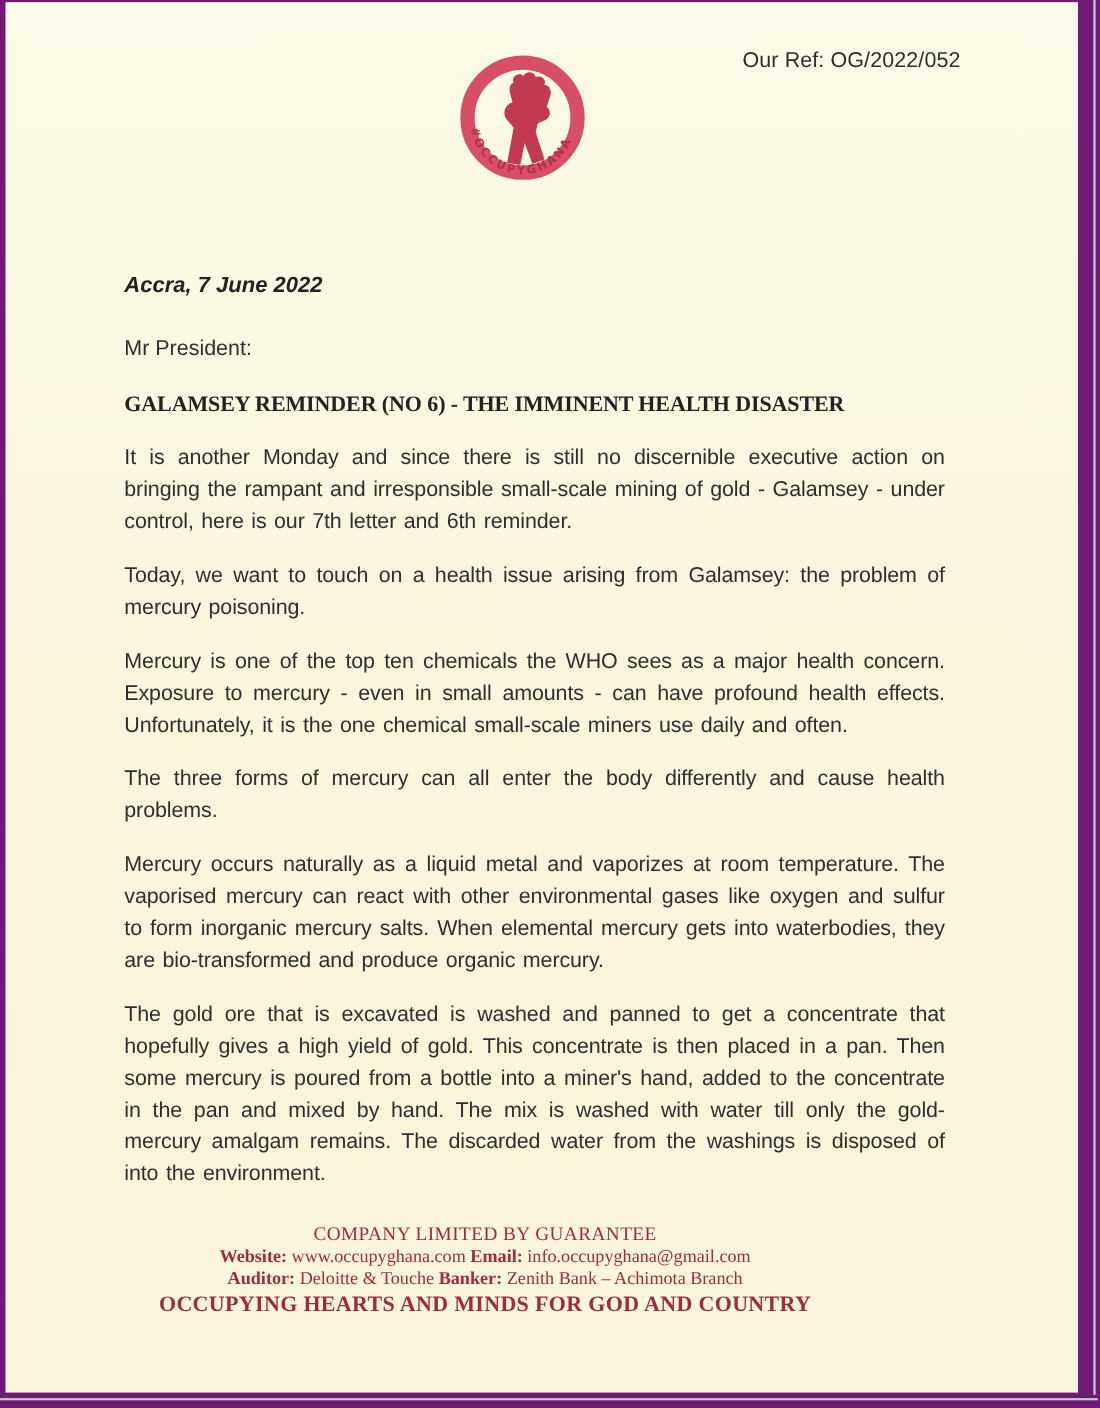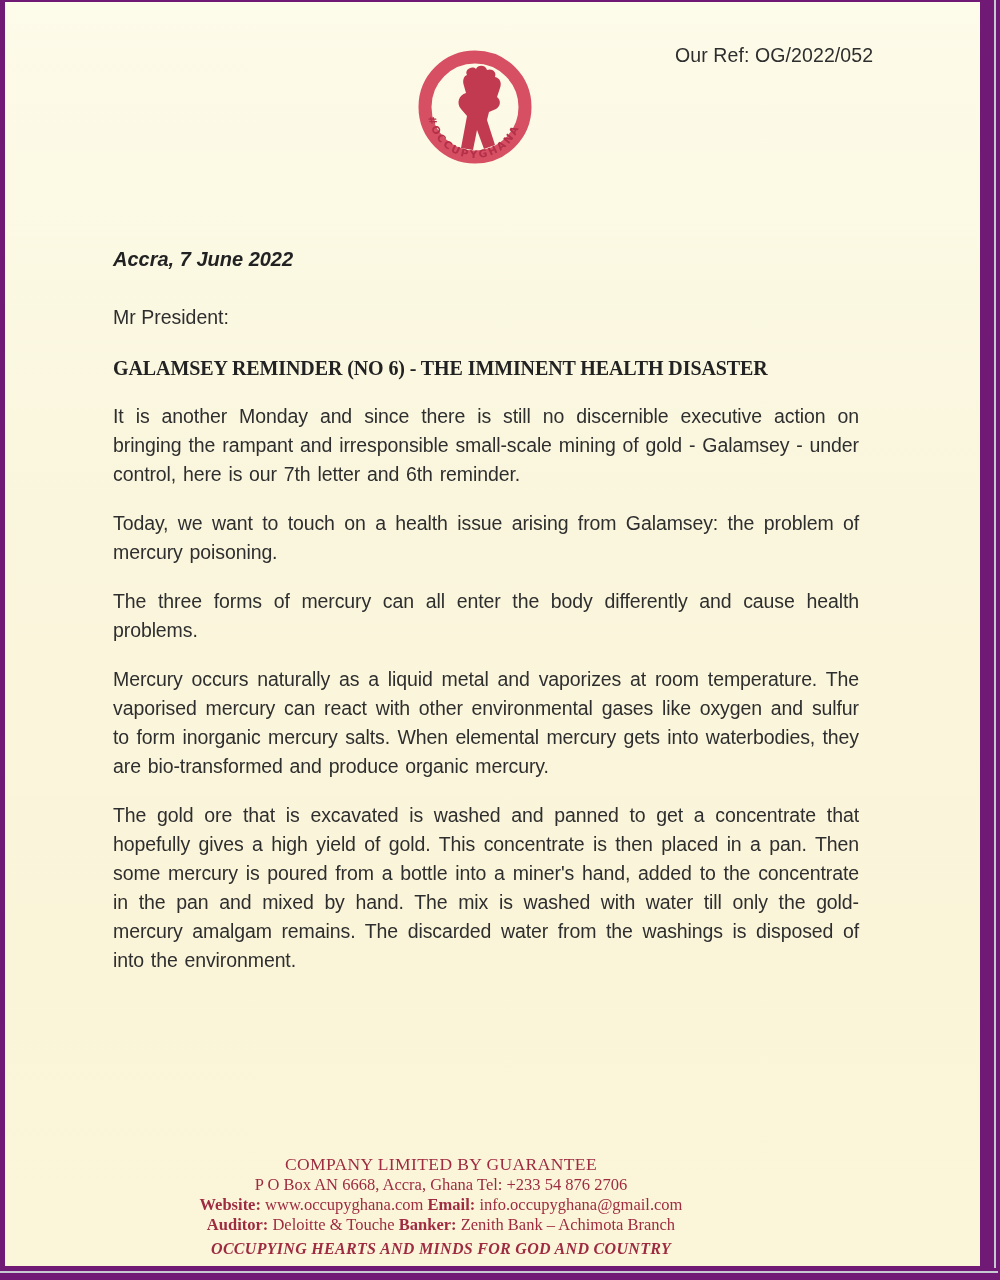--- a/index.html
+++ b/index.html
@@ -42,27 +42,26 @@
     margin: 0 0 19px 0; line-height: 29px; letter-spacing: -0.1px; font-family: Liberation Serif, serif;
   }
   .para {
     font-size: 19.5px; line-height: 29px; text-align: justify;
     margin: 0 0 20px 0; letter-spacing: -0.1px; word-spacing: 1.5px;
   }
   .footer {
     position: absolute; left: 0; top: 1108px; width: 872px;
     text-align: center; color: #9e2b40;
     font-family: "Liberation Serif", "DejaVu Serif", serif;
-    margin-top: 43px;
   }
   .footer .f-line1 { font-size: 17.5px; line-height: 22px; letter-spacing: 0.4px; }
   .footer .f-line  { font-size: 16.5px; line-height: 20px; }
   .footer .b { font-weight: bold; }
   .footer .motto {
-    font-size: 16px; font-weight: bold; font-style: italic;
+    font-size: 20px; font-weight: bold; 
     line-height: 24px; margin-top: 2px; letter-spacing: 0.3px;
   }
 </style>
 </head>
 <body>
 
 <div class="photo">
   <div class="paper">
 
     <div class="ref">Our Ref: OG/2022/052</div>
@@ -75,28 +74,28 @@
         <textPath href="#logoArc" startOffset="4%">#OCCUPYGHANA</textPath>
       </text>
     </svg>
 
     <div class="letter-body">
       <p class="dateline">Accra, 7 June 2022</p>
       <p class="salutation">Mr President:</p>
       <p class="subject">GALAMSEY REMINDER (NO 6) - THE IMMINENT HEALTH DISASTER</p>
       <p class="para">It is another Monday and since there is still no discernible executive action on bringing the rampant and irresponsible small-scale mining of gold - Galamsey - under control, here is our 7th letter and 6th reminder.</p>
       <p class="para">Today, we want to touch on a health issue arising from Galamsey: the problem of mercury poisoning.</p>
+      <p class="para">Mercury is one of the top ten chemicals the WHO sees as a major health concern. Exposure to mercury - even in small amounts - can have profound health effects. Unfortunately, it is the one chemical small-scale miners use daily and often.</p>
       <p class="para">The three forms of mercury can all enter the body differently and cause health problems.</p>
       <p class="para">Mercury occurs naturally as a liquid metal and vaporizes at room temperature. The vaporised mercury can react with other environmental gases like oxygen and sulfur to form inorganic mercury salts. When elemental mercury gets into waterbodies, they are bio-transformed and produce organic mercury.</p>
       <p class="para">The gold ore that is excavated is washed and panned to get a concentrate that hopefully gives a high yield of gold. This concentrate is then placed in a pan. Then some mercury is poured from a bottle into a miner's hand, added to the concentrate in the pan and mixed by hand. The mix is washed with water till only the gold-mercury amalgam remains. The discarded water from the washings is disposed of into the environment.</p>
     </div>
 
     <div class="footer">
       <div class="f-line1">COMPANY LIMITED BY GUARANTEE</div>
-      <div class="f-line">P O Box AN 6668, Accra, Ghana Tel: +233 54 876 2706</div>
       <div class="f-line">
         <span class="b">Website:</span>
         <span>www.occupyghana.com</span>
         <span class="b">Email:</span>
         <span>info.occupyghana@gmail.com</span>
       </div>
       <div class="f-line">
         <span class="b">Auditor:</span>
         <span>Deloitte &amp; Touche</span>
         <span class="b">Banker:</span>

